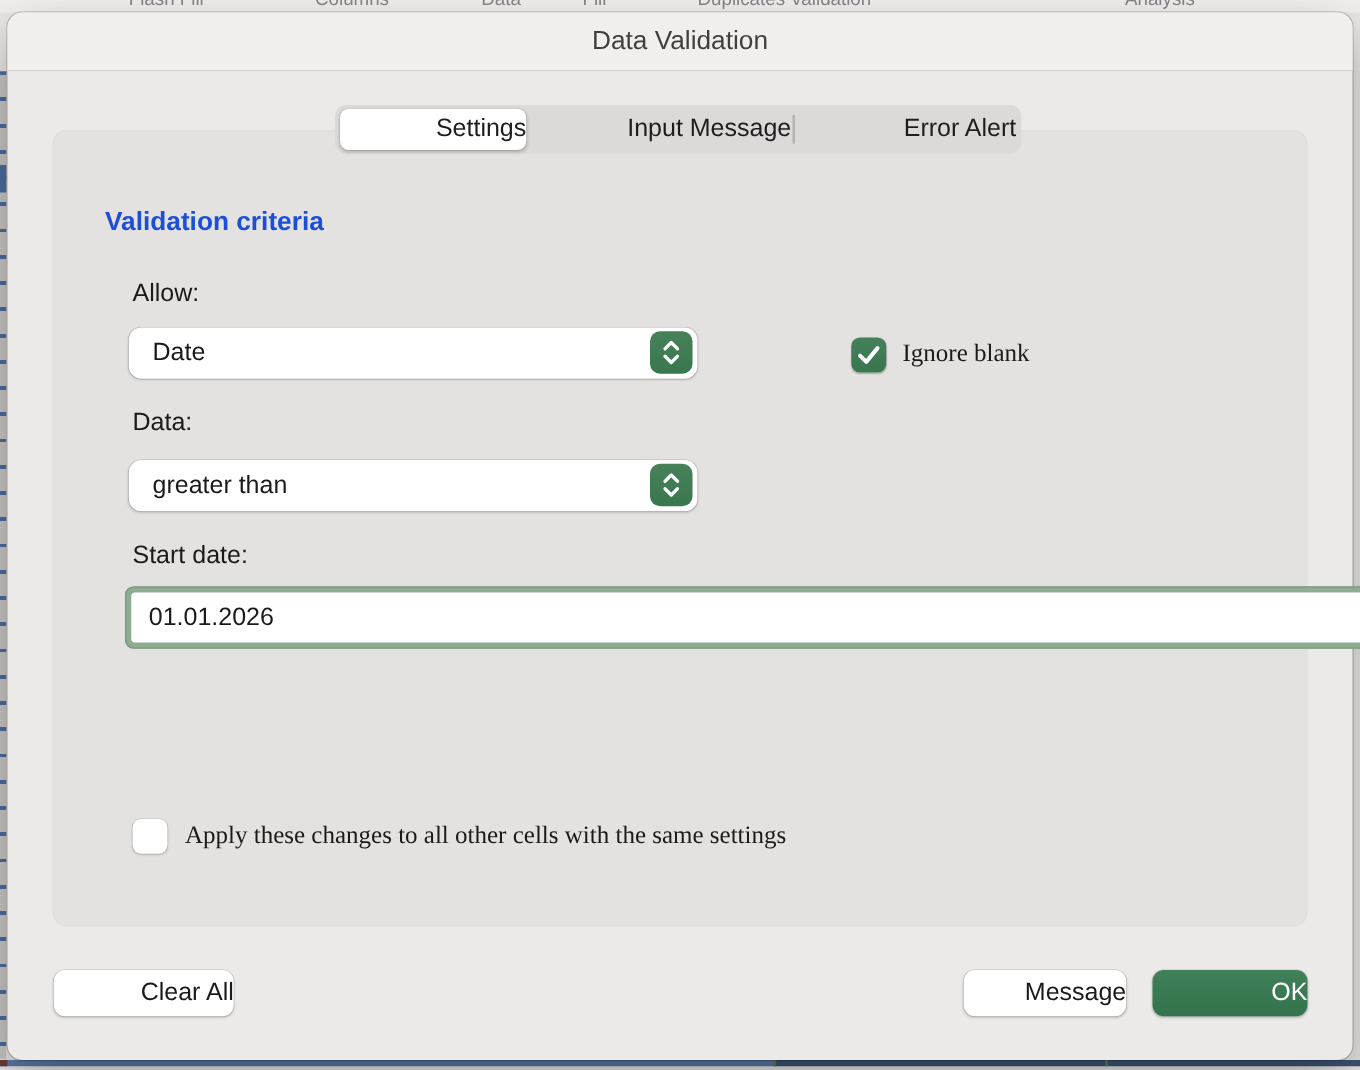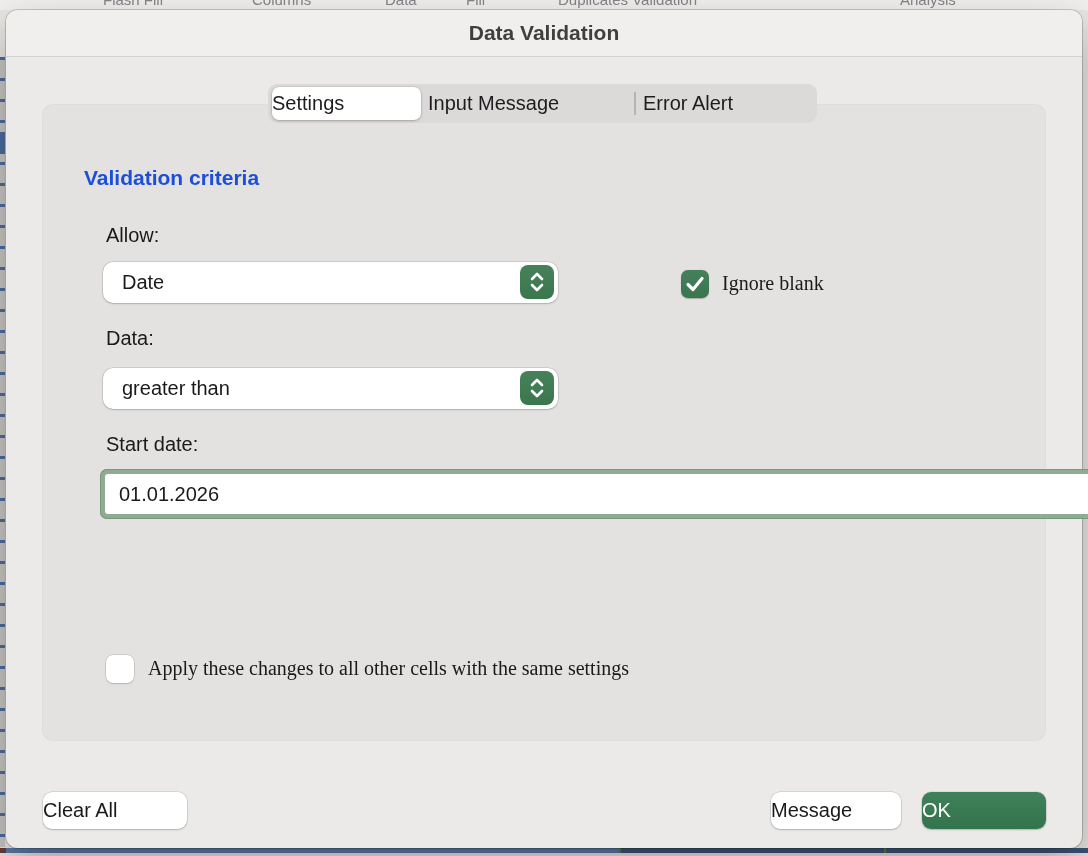--- a/index.html
+++ b/index.html
@@ -38,29 +38,29 @@
     position:absolute; left:6px; top:10px; width:1076px; height:838px;
     background:#ebeae8; border-radius:12px;
     box-shadow:0 0 0 1px rgba(0,0,0,0.18), 0 18px 45px rgba(0,0,0,0.30);
   }
   .titlebar {
     position:absolute; left:0; top:0; width:100%; height:47px;
     background:#f0efed; border-radius:12px 12px 0 0;
     border-bottom:1px solid #d2d1cf;
     display:flex; align-items:center; justify-content:center;
   }
-  .titlebar .title { font-size:21px; font-weight:bold; color:#3f3f3f; }
+  .titlebar .title { font-size:21px; font-weight:normal; color:#3f3f3f; }
 
   
   .tab-group {
     position:absolute; left:262px; top:74px; width:549px; height:39px;
     background:#dbdad8; border-radius:9px; z-index:3;
   }
   .tab {
-    position:absolute; top:0; height:39px; display:flex; align-items:center; justify-content:flex-start;
+    position:absolute; top:0; height:39px; display:flex; align-items:center; justify-content:flex-end;
     font-size:20px; color:#1d1d1f; cursor:default;
   }
   .tab-settings {
     left:4px; top:3px; width:149px; height:33px;
     background:#ffffff; border-radius:7px;
     box-shadow:0 0 0 0.5px rgba(0,0,0,0.10), 0 1px 3px rgba(0,0,0,0.22);
   }
   .tab-input { left:160px; width:205px; }
   .tab-error { left:375px; width:170px; }
   .tab-divider {
@@ -113,22 +113,22 @@
     position:absolute; left:5px; top:5px; right:5px; bottom:5px;
     background:#ffffff; border-radius:3px;
     display:flex; align-items:center;
   }
   .date-field .value { font-size:20px; color:#1a1a1a; padding-left:14px; }
   .range-icon { position:absolute; right:8px; top:8px; width:27px; height:24px; }
 
   
   .btn {
     position:absolute; top:766px; height:37px; border-radius:9px;
-    display:flex; align-items:center; justify-content:flex-start;
-    font-size:20px; cursor:default;margin-top:16px;
+    display:flex; align-items:center; justify-content:flex-end;
+    font-size:20px; cursor:default;
   }
   .btn-white {
     background:#ffffff; color:#1a1a1a;
     box-shadow:0 0 0 0.5px rgba(0,0,0,0.15), 0 1px 2px rgba(0,0,0,0.18);
   }
   .btn-clear { left:37px; width:144px; }
   .btn-cancel { left:765px; width:130px; }
   .btn-ok {
     left:916px; width:124px;
     background:linear-gradient(180deg,#40805a 0%,#34744c 100%);

